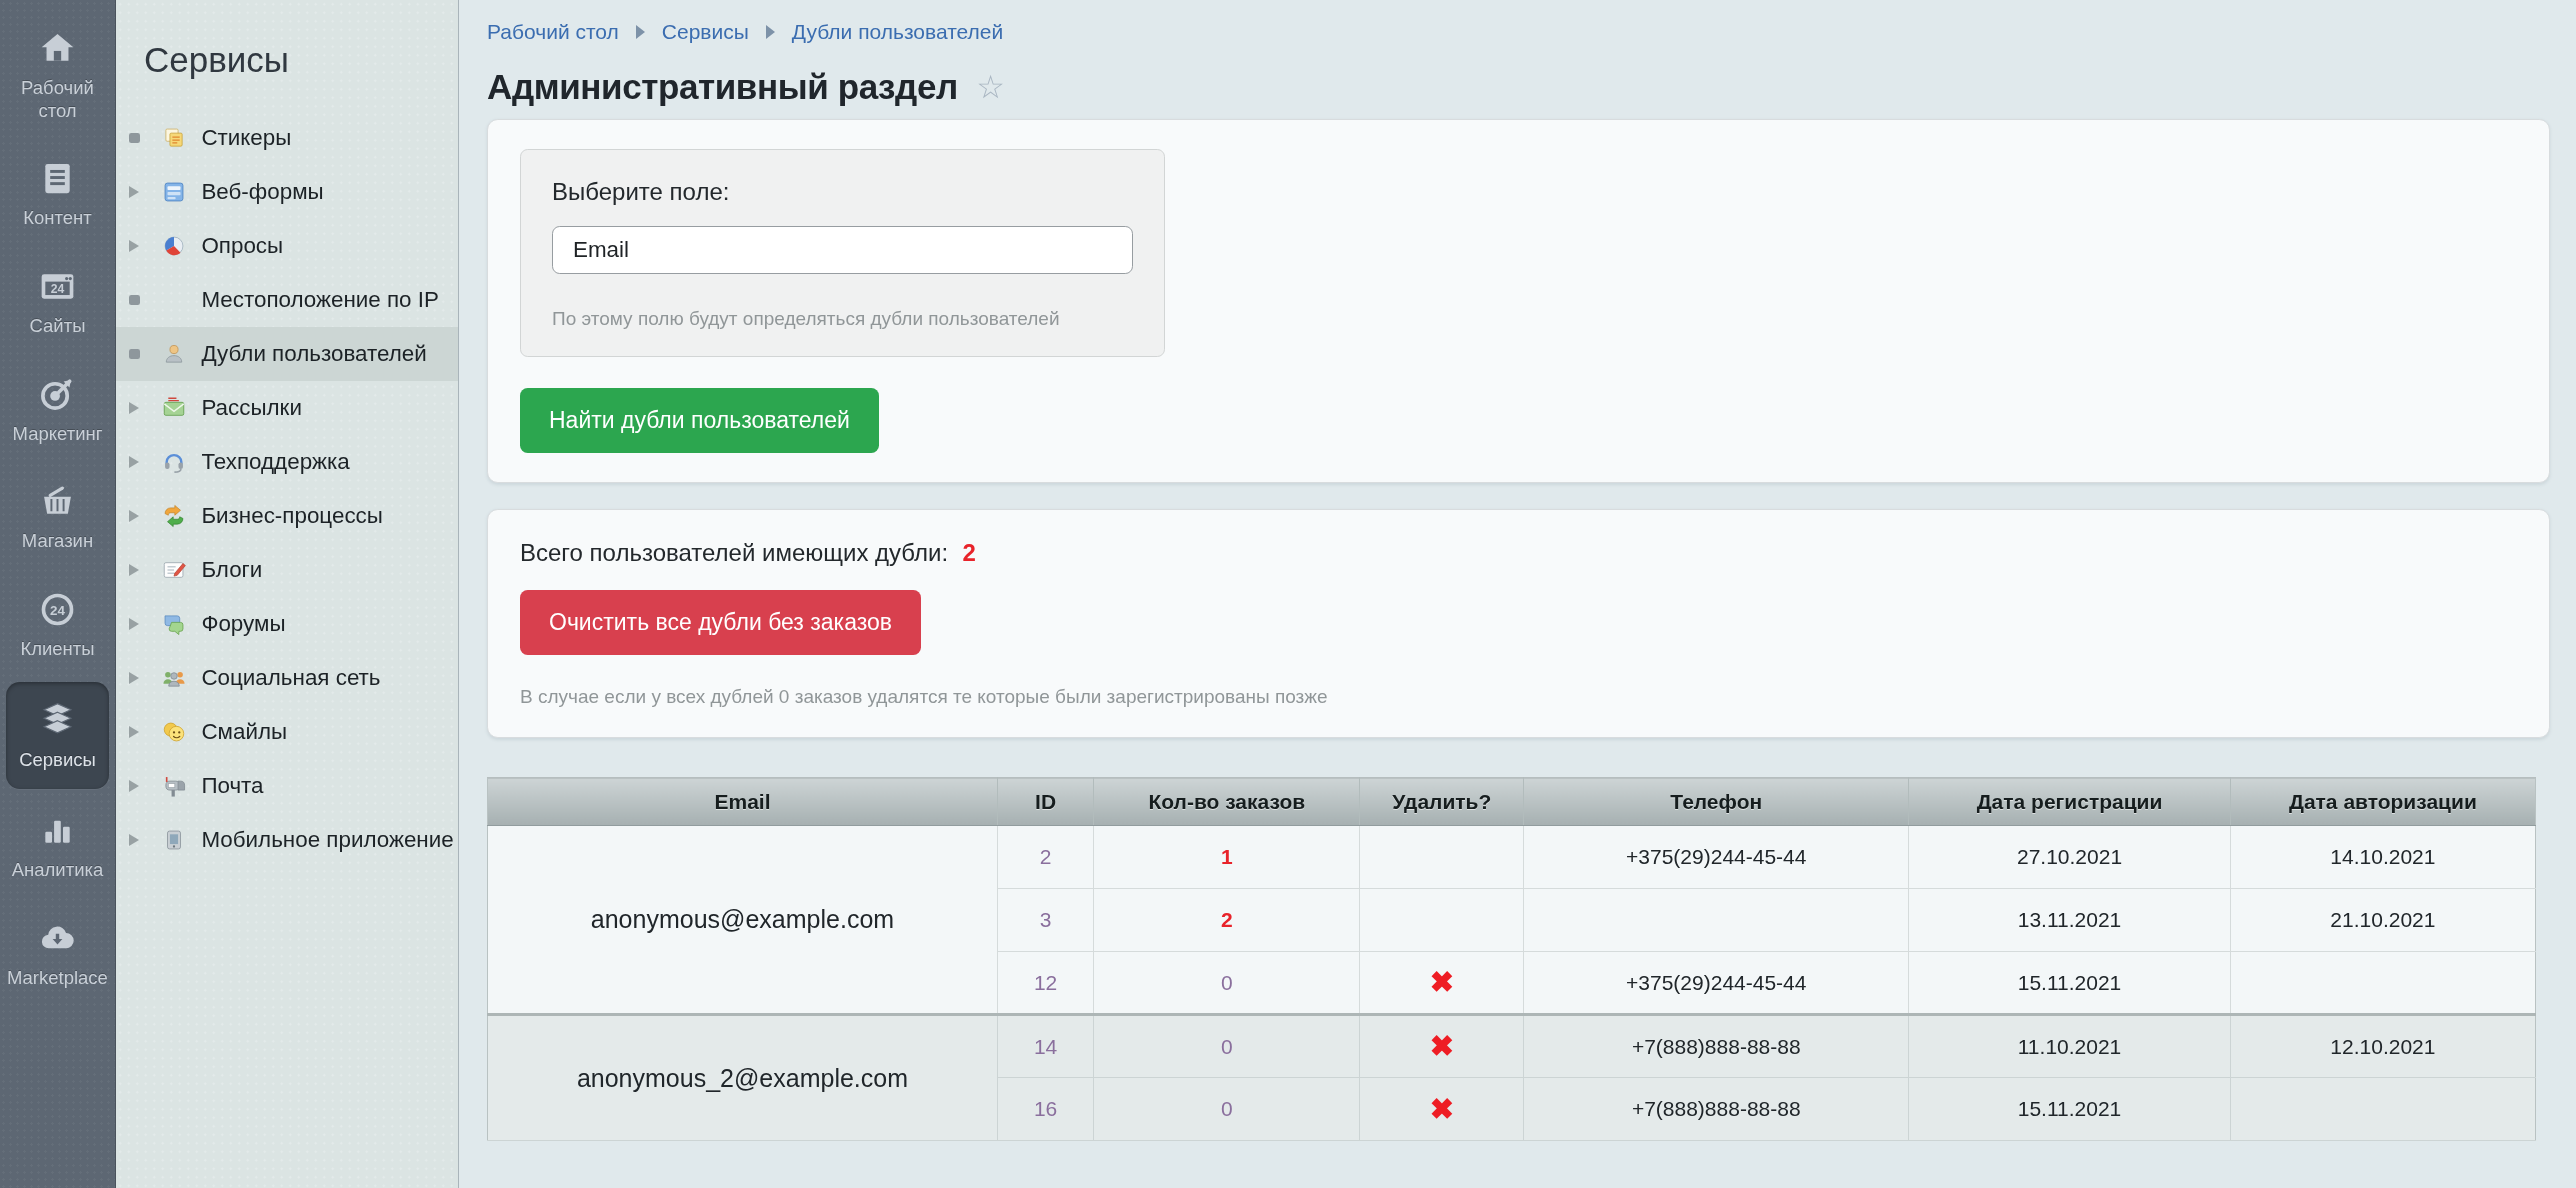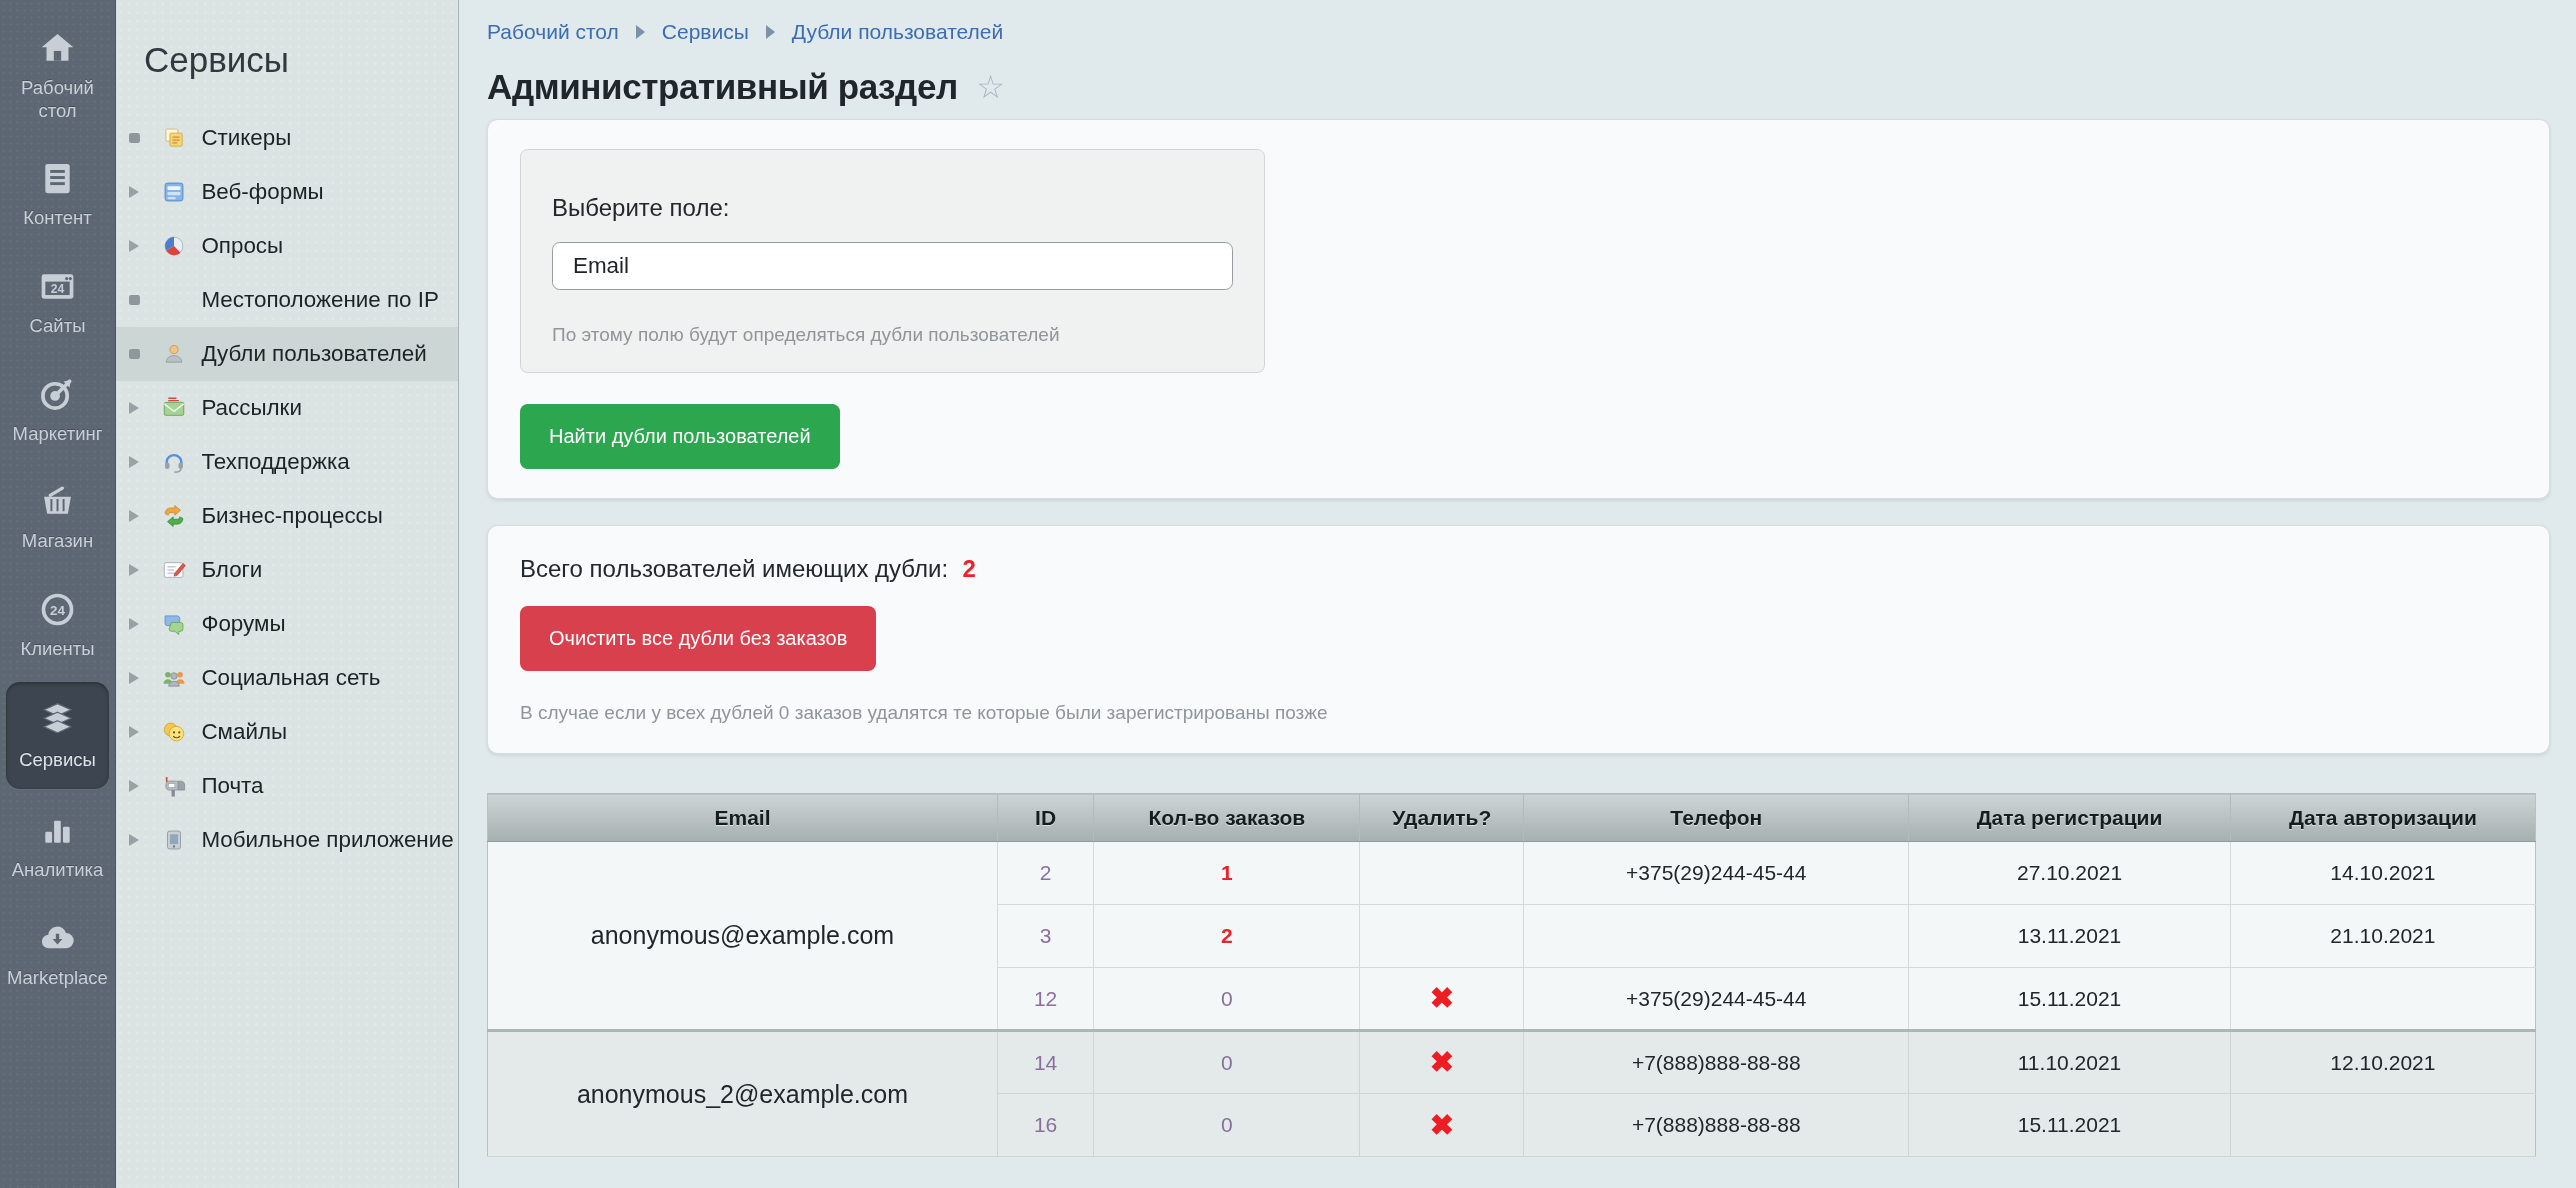--- a/index.html
+++ b/index.html
@@ -46,27 +46,27 @@
   .breadcrumb{display:flex;align-items:center;gap:17px;margin-top:3.1px;}
   .crumb{font-size:21px;color:var(--link_blue);font-weight:500;cursor:pointer;text-decoration:none;}
   .crumb-sep{width:0;height:0;border-left:9.2px solid #7d92a8;border-top:7px solid transparent;border-bottom:7px solid transparent;}
   .title-row{display:flex;align-items:center;gap:18.5px;margin-top:23px;}
   .page-title{font-size:35px;font-weight:700;color:#20262c;letter-spacing:-0.4px;}
   .fav-star{font-size:32px;color:#a9b6c2;cursor:pointer;line-height:1;}
 
   .panel{background:var(--panel_bg);border:0.8px solid #d8dcde;border-radius:10.8px;
     box-shadow:0 1.5px 3.1px rgba(90,110,125,.14);padding:29px 32px;}
   .panel-filter{margin-top:12.3px;}
-  .field-box{width:745px;background:#f0f1f1;border:0.8px solid #d2d5d5;border-radius:7.7px;padding:44px 31px 26px;}
+  .field-box{width:645px;background:#f0f1f1;border:0.8px solid #d2d5d5;border-radius:7.7px;padding:28px 31px 26px;}
   .field-label{font-size:24px;color:#23282c;}
   .field-input{display:block;width:100%;height:48px;margin-top:20px;border:1.5px solid #979da1;border-radius:7.7px;
     font-family:"Liberation Sans",sans-serif;font-size:22.4px;color:#1f2326;padding:0 20px;background:#fff;outline:none;}
   .field-hint{margin-top:34px;font-size:19px;color:#909698;}
   .btn{display:inline-block;border:none;border-radius:7.7px;height:65px;padding:0 29px;
-    font-family:"Liberation Sans",sans-serif;font-size:20px;color:#fff;cursor:pointer;}
+    font-family:"Liberation Sans",sans-serif;font-size:23px;color:#fff;cursor:pointer;}
   .btn-green{background:var(--green_button);margin-top:31px;}
   .btn-red{background:var(--red_button);margin-top:23px;}
 
   .panel-results{margin-top:26px;}
   .total-line{font-size:24px;color:#23282c;}
   .total-count{color:var(--alert_red);font-weight:700;margin-left:7.7px;}
   .results-hint{margin-top:31px;font-size:19px;color:#909698;}
 
   
   .dup-table{margin-top:39px;width:calc(100% - 14px);border-collapse:collapse;background:var(--row_light);

